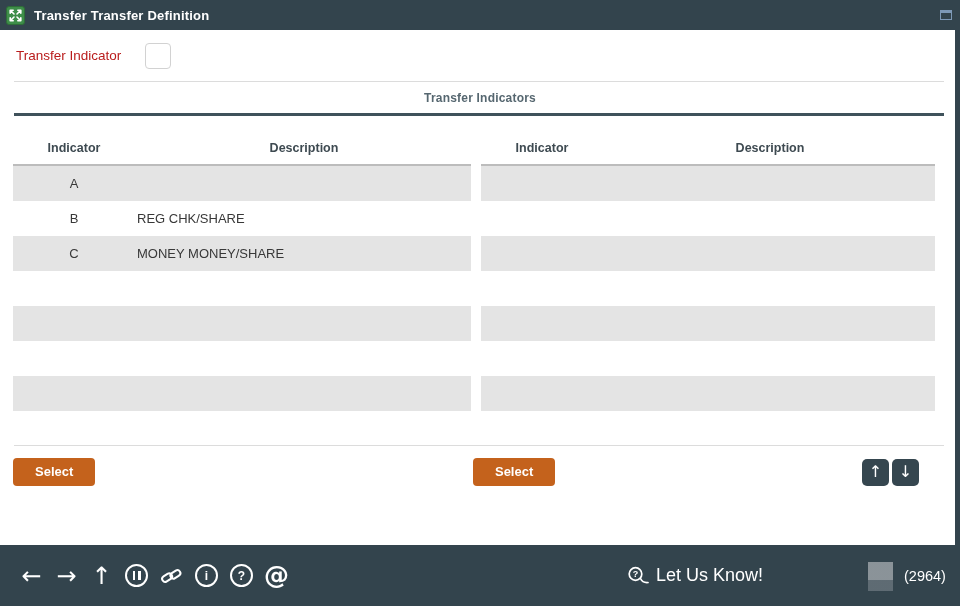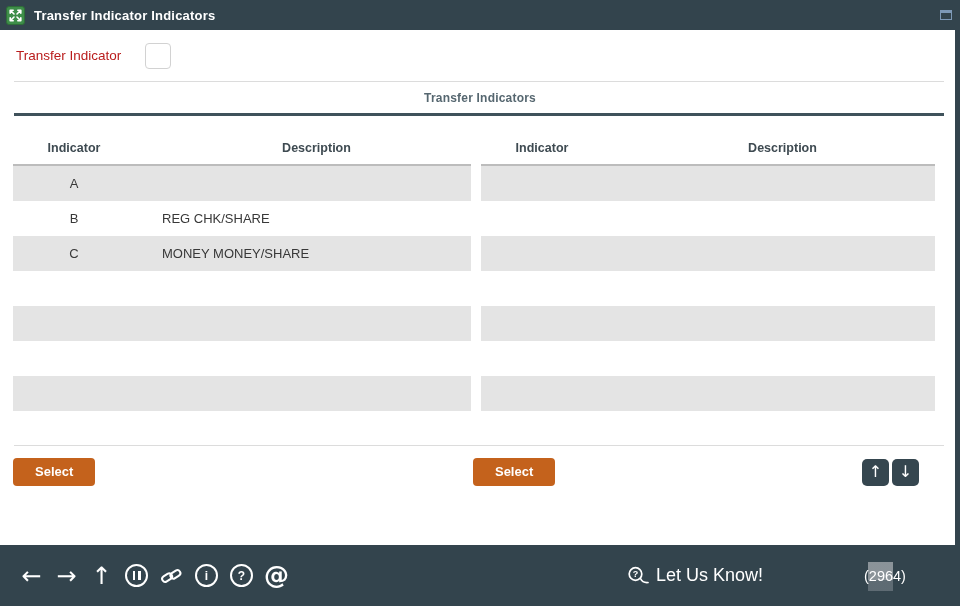--- a/index.html
+++ b/index.html
@@ -41,21 +41,21 @@
 
   
   .tables { display:flex; margin-left:13px; }
   .tbl { width:458px; }
   .tbl.right { width:454px; margin-left:10px; }
   .tbl-head {
     height:50px; display:flex; align-items:flex-end; padding-bottom:9px;
     border-bottom:2px solid #bcbcbc;
   }
   .col-ind { width:122px; text-align:center; }
-  .col-desc { flex:1; text-align:left; padding-left:2px;margin-left:25px; }
+  .col-desc { flex:1; text-align:left; padding-left:2px; }
   .tbl-head .col-ind, .tbl-head .col-desc { font-size:12.5px; font-weight:bold; color:#3e4a51;text-align:center; }
   .trow { height:35px; display:flex; align-items:center; }
   .trow:nth-child(odd) { background:#e4e4e4; }
   .trow .col-ind { font-size:13px; color:#383838; }
   .trow .col-desc { font-size:13px; color:#383838; }
 
   
   .actions { display:flex; margin:12px 41px 0 13px;align-items:center; }
   .half-left { width:458px; }
   .half-right { width:454px; margin-left:10px; display:flex; justify-content:space-between; align-items:center; }
@@ -90,38 +90,38 @@
   .tb-circle b { font-size:12px; font-weight:bold; color:#fff; font-family:"Liberation Sans", sans-serif; }
   .at-glyph { font-size:25px; font-weight:bold; line-height:1; font-family:"DejaVu Sans", sans-serif; }
 
   .feedback { position:absolute; left:627px; top:0; height:61px; display:flex; align-items:center; gap:6px; cursor:pointer; }
   .feedback-label { color:#fff; font-size:18px; }
   .artifact {
     position:absolute; left:868px; top:17px; width:25px; height:29px;
     background:linear-gradient(180deg,#9aa1a6 0%,#9aa1a6 62%,#66727a 62%,#66727a 100%);
     opacity:.85;
   }
-  .count { position:absolute; left:864px; top:0; height:61px; display:flex; align-items:center; color:#fff; font-size:14.5px; }
+  .count { position:absolute; left:904px; top:0; height:61px; display:flex; align-items:center; color:#fff; font-size:14.5px; }
 </style>
 </head>
 <body>
 
 <div class="window">
 
   <div class="titlebar">
     <svg class="app-icon" viewBox="0 0 19 19">
       <rect x="0.5" y="0.5" width="18" height="18" rx="2.5" fill="#3e8e49" stroke="#2e6d38"></rect>
       <g stroke="#ffffff" stroke-width="1.6" fill="none" stroke-linecap="round" stroke-linejoin="round">
         <path d="M8 8 L4.4 4.4 M4.2 7.2 L4.2 4.2 L7.2 4.2"></path>
         <path d="M11 8 L14.6 4.4 M11.8 4.2 L14.8 4.2 L14.8 7.2"></path>
         <path d="M8 11 L4.4 14.6 M4.2 11.8 L4.2 14.8 L7.2 14.8"></path>
         <path d="M11 11 L14.6 14.6 M11.8 14.8 L14.8 14.8 L14.8 11.8"></path>
       </g>
     </svg>
-    <span class="titlebar-title">Transfer Indicator Indicators</span>
+    <span class="titlebar-title">Transfer Transfer Definition</span>
     <button class="restore-btn"></button>
   </div>
 
   <div class="right-border"></div>
 
   <div class="form-row">
     <span class="form-label">Transfer Indicator</span>
     <input class="form-input" type="text" value="" style="">
   </div>
 

